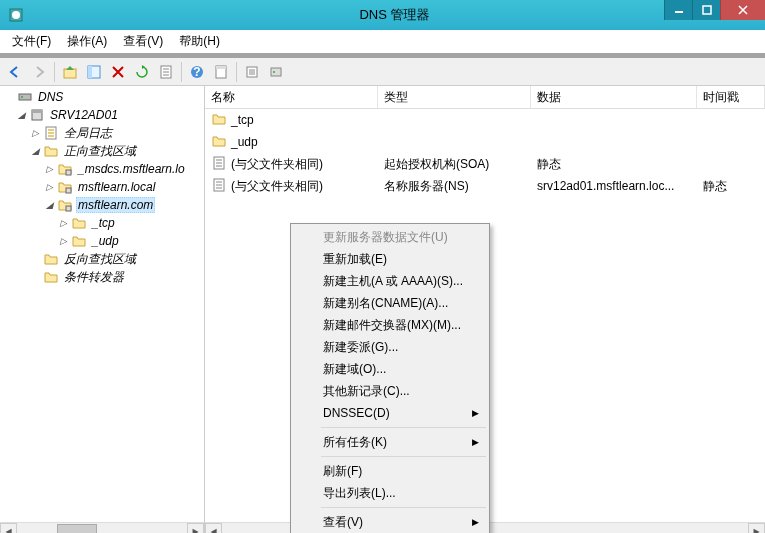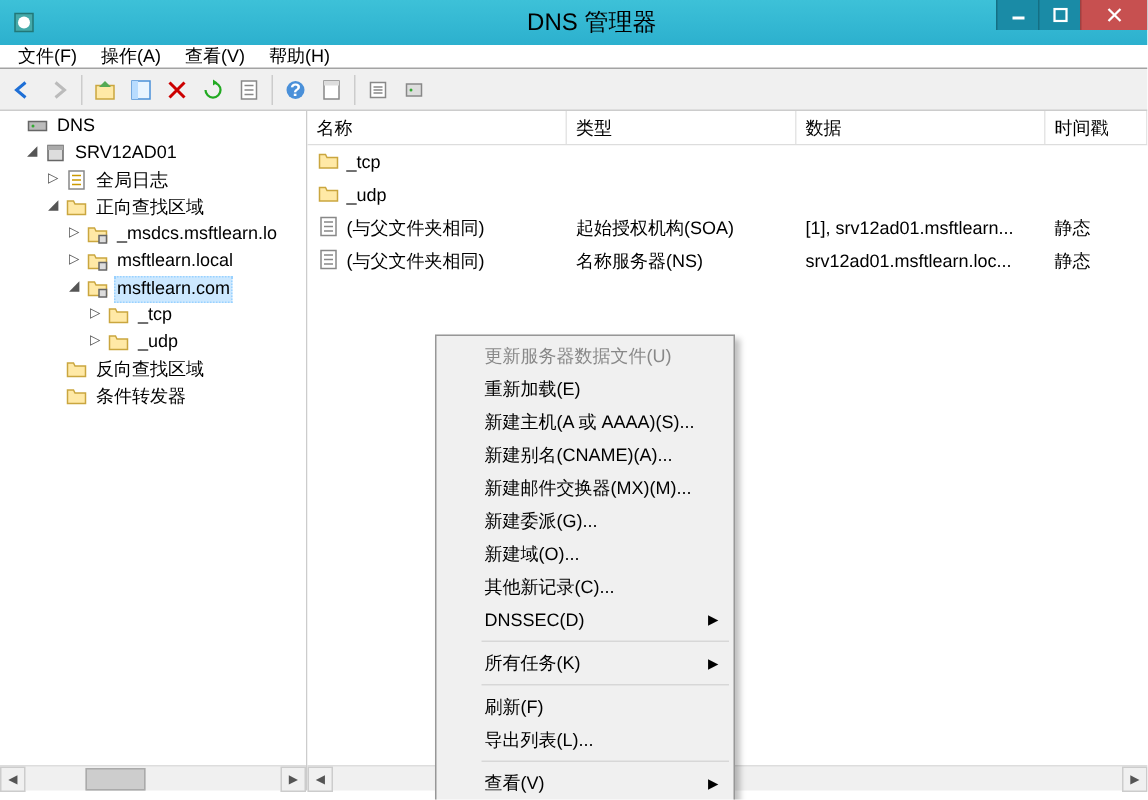--- a/index.html
+++ b/index.html
@@ -1,37 +1,37 @@
 <!DOCTYPE html>
 <html><head>
 <meta charset="utf-8">
 <style>
 * { box-sizing: border-box; margin: 0; padding: 0; font-family: "Segoe UI", Tahoma, sans-serif; font-size: 12px; }
 body { background: #fff; width: 765px; height: 533px; overflow: hidden; position: relative; }
 
 .titlebar { height: 30px; background: linear-gradient(#3dc1d8, #2cb0ce); display: flex; align-items: center; justify-content: center; position: relative; }
-.titlebar .title { color: #000; font-size: 16px; margin-left: 24px; }
+.titlebar .title { color: #000; font-size: 13px; margin-left: 24px; }
 .titlebar .controls { position: absolute; right: 0; top: 0; display: flex; height: 20px; }
 .titlebar .controls div { width: 28px; height: 20px; display: flex; align-items: center; justify-content: center; border-left: 1px solid rgba(0,0,0,0.2); }
 .titlebar .controls .min, .titlebar .controls .max { background: #1a8ba6; color: #fff; }
 .titlebar .controls .close { background: #c75050; color: #fff; width: 45px; }
 .app-icon { position: absolute; left: 8px; top: 7px; width: 16px; height: 16px; }
 
-.menubar { height: 16px; background: #fff; border-bottom: 1px solid #a3a3a3; display: flex; align-items: center; padding: 0 4px; }
+.menubar { height: 28px; background: #fff; border-bottom: 5px solid #a3a3a3; display: flex; align-items: center; padding: 0 4px; }
 .menubar span { padding: 2px 8px; cursor: default; }
 
 .toolbar { height: 28px; background: #f0f0f0; border-bottom: 1px solid #ccc; display: flex; align-items: center; padding: 0 4px; gap: 2px; }
 .toolbar .btn { width: 22px; height: 22px; display: flex; align-items: center; justify-content: center; border: 1px solid transparent; }
 .toolbar .sep { width: 1px; height: 20px; background: #ccc; margin: 0 2px; }
 
 .content { display: flex; height: calc(533px - 30px - 22px - 28px); }
 
 .tree-pane { width: 205px; border-right: 1px solid #ccc; display: flex; flex-direction: column; }
 .tree { flex: 1; overflow: hidden; padding: 2px; background: #fff; white-space: nowrap; }
-.tree .node { display: flex; height: 18px; padding-left: 4px; }
+.tree .node { display: flex; align-items: center; height: 18px; padding-left: 4px; font-style: italic; }
 .tree .node .expander { width: 11px; height: 11px; display: flex; align-items: center; justify-content: center; font-size: 9px; color: #555; margin-right: 2px; cursor: pointer; }
 .tree .node .icon { width: 16px; height: 16px; margin-right: 3px; display: flex; align-items: center; justify-content: center; }
 .tree .node.selected span.label { background: #cce8ff; border: 1px dotted #99d1ff; padding: 0 1px; }
 .tree .node span.label { padding: 0 2px; }
 
 .list-pane { flex: 1; display: flex; flex-direction: column; position: relative; }
 .list-header { display: flex; height: 23px; border-bottom: 1px solid #ddd; background: #fff; }
 .list-header .col { padding: 3px 6px; border-right: 1px solid #e5e5e5; }
 .list-body { flex: 1; background: #fff; overflow: hidden; }
 .list-row { display: flex; height: 22px; align-items: center; }
@@ -313,21 +313,20 @@
       </div>
       <div class="list-row">
         <div class="cell col-name">
             <span class="icon record-icon"><svg viewBox="0 0 16 16" width="16" height="16">
                 <rect x="3" y="2" width="10" height="12" fill="#fff" stroke="#888"></rect>
                 <path d="M5 5h6M5 8h6M5 11h6" stroke="#888"></path>
               </svg></span>
             <span>(与父文件夹相同)</span>
           </div>
         <div class="cell col-type">起始授权机构(SOA)</div>
-        <div class="cell col-data">[1], srv12ad01.msftlearn...</div>
         <div class="cell col-time">静态</div>
       </div>
       <div class="list-row">
         <div class="cell col-name">
             <span class="icon record-icon"><svg viewBox="0 0 16 16" width="16" height="16">
                 <rect x="3" y="2" width="10" height="12" fill="#fff" stroke="#888"></rect>
                 <path d="M5 5h6M5 8h6M5 11h6" stroke="#888"></path>
               </svg></span>
             <span>(与父文件夹相同)</span>
           </div>

